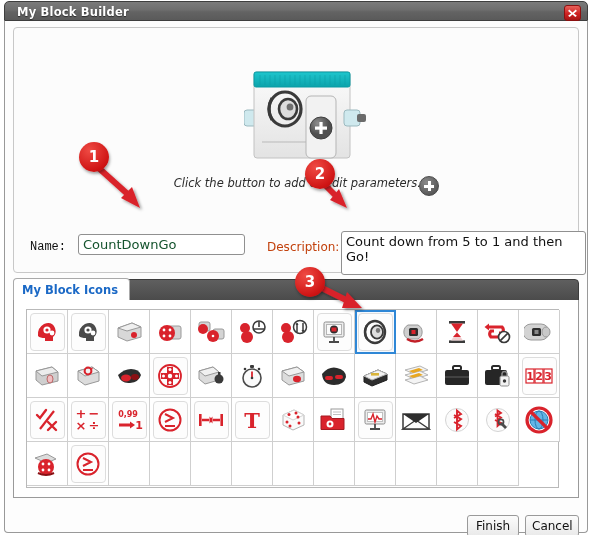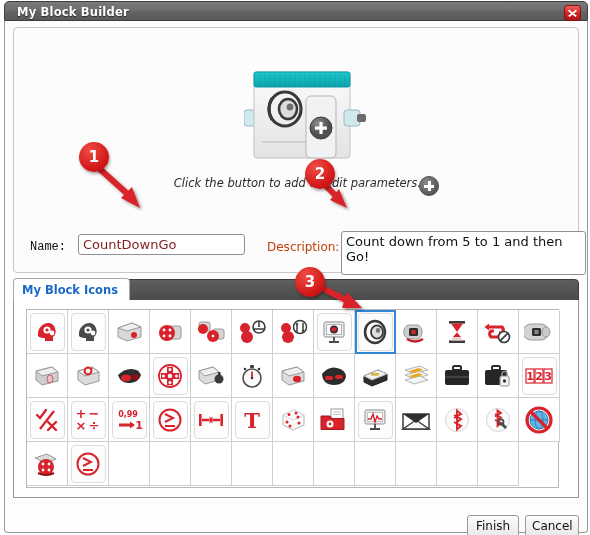--- a/index.html
+++ b/index.html
@@ -74,21 +74,21 @@
   #add-param-btn:after{left:7.5px;top:4px;width:3px;height:10px;}
 
   
   #name-label{
     position:absolute;left:16px;top:212px;font-size:12px;color:#111;font-family:Liberation Mono, monospace;
   }
   #name-input{
     position:absolute;left:64px;top:206px;width:167px;height:21px;
     border:1px solid #909090;border-radius:3px;background:#ffffff;
     font-family:"DejaVu Sans","Liberation Sans",sans-serif;font-size:13px;
-    padding:8px 4px;box-sizing:border-box;color:#7f1d1d;
+    padding:8px 4px;box-sizing:border-box;color:#14532d;
   }
   #desc-label{
     position:absolute;left:253px;top:212px;font-size:12px;color:#c2410c;
   }
   #desc-input{
     position:absolute;left:327px;top:203px;width:245px;height:44px;
     border:1px solid #909090;border-radius:3px;background:#ffffff;
     font-family:"DejaVu Sans","Liberation Sans",sans-serif;font-size:13px;
     padding:2px 4px;box-sizing:border-box;color:#111;resize:none;
     line-height:15px;overflow:hidden;

